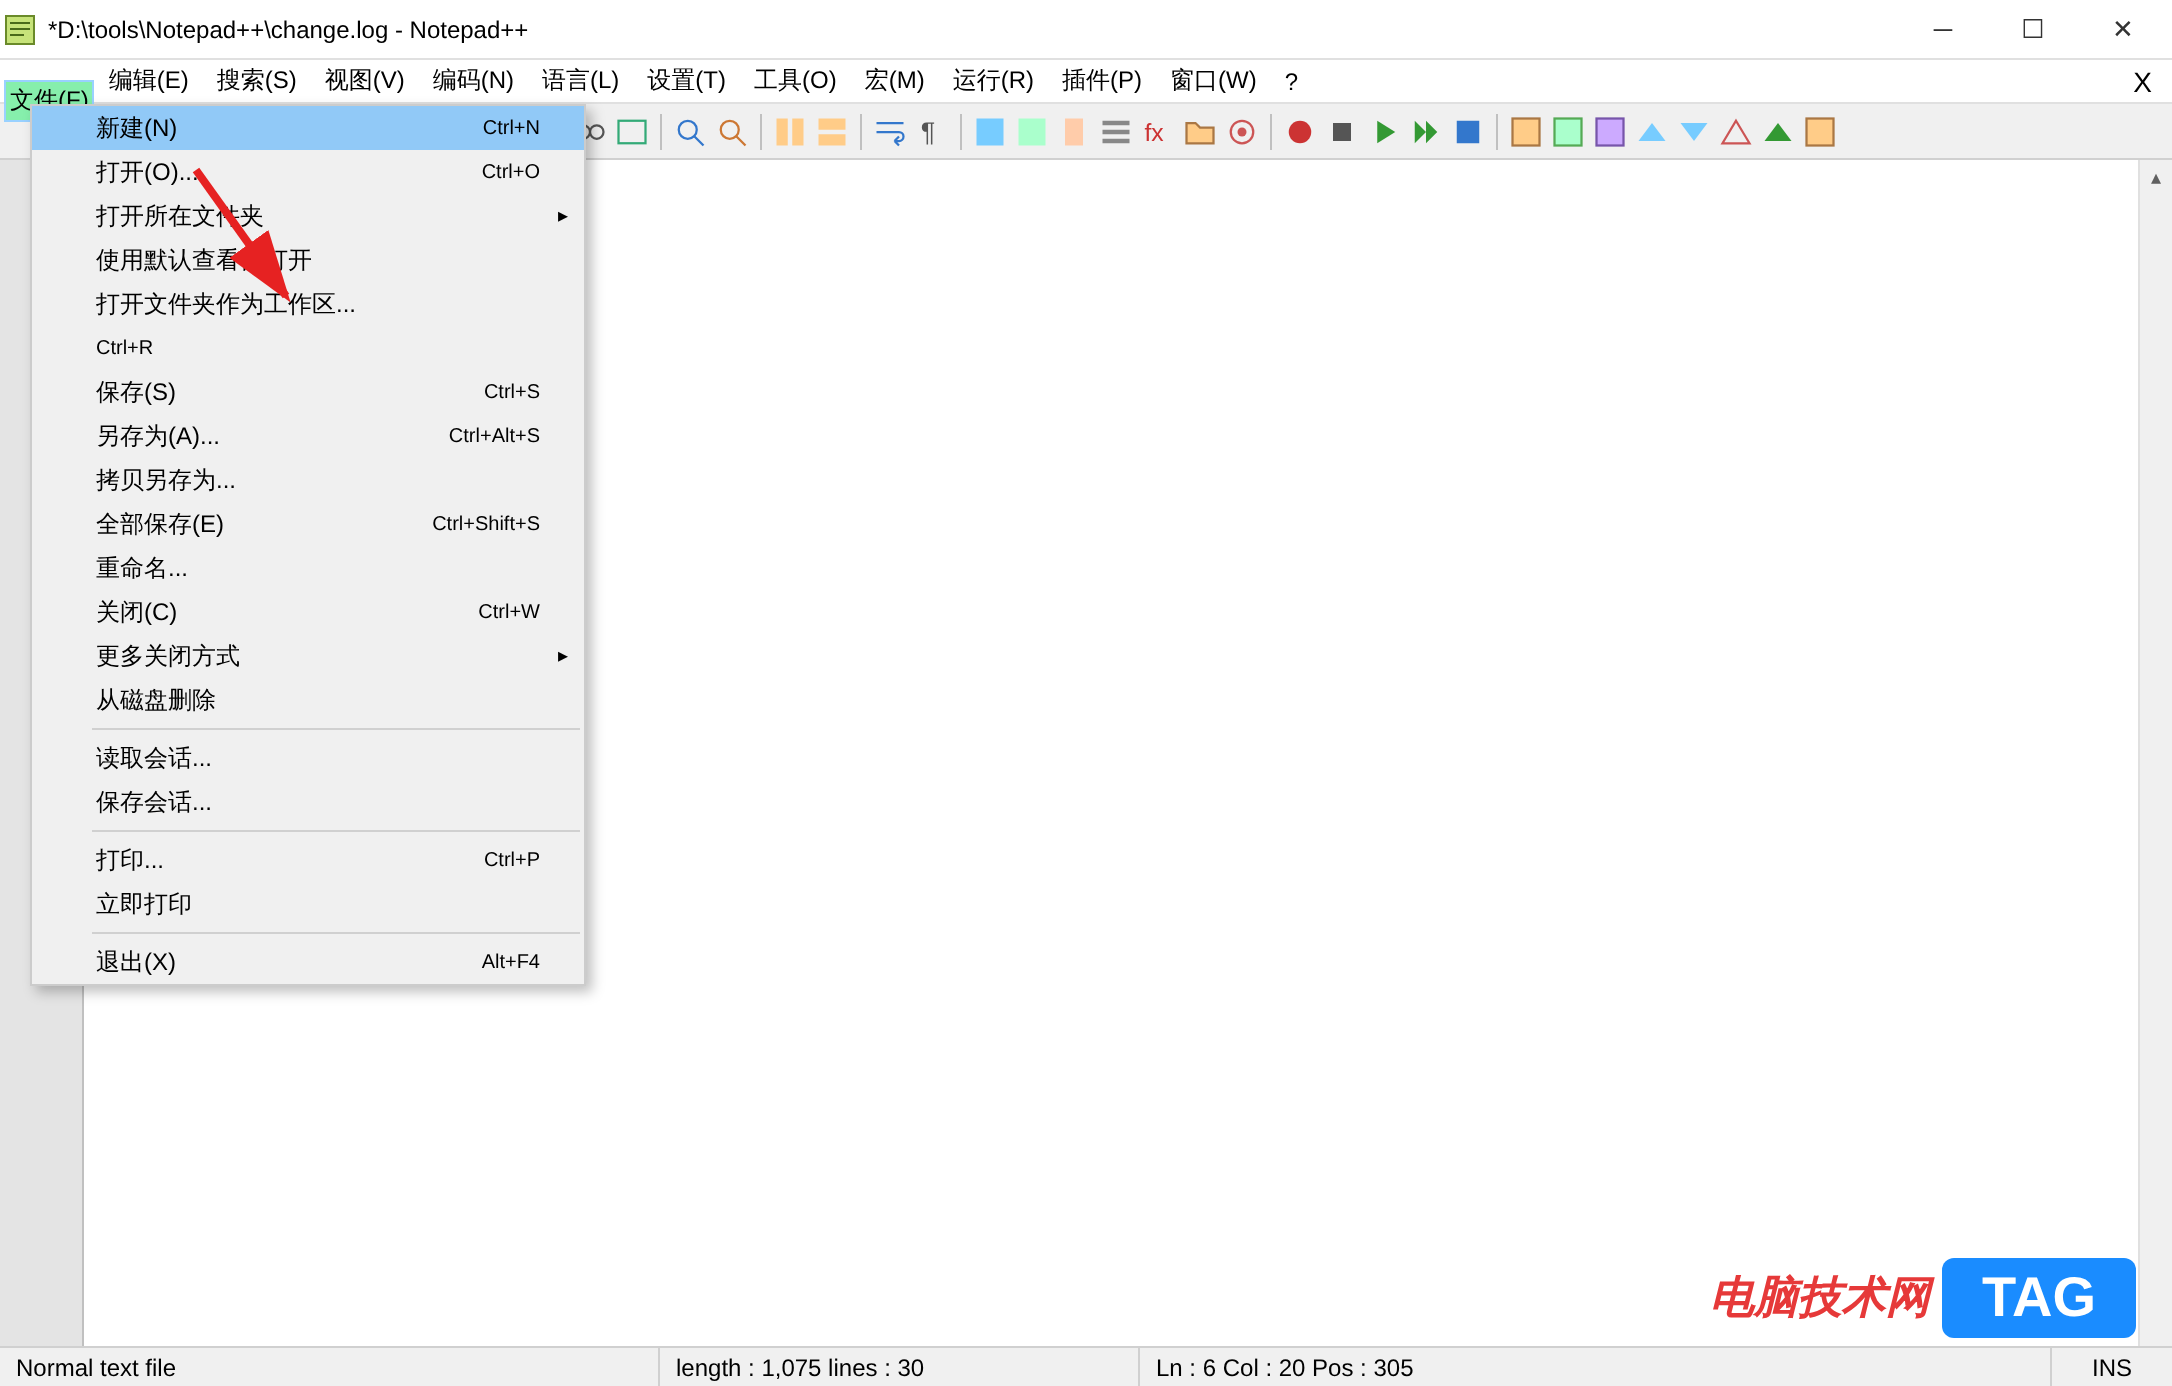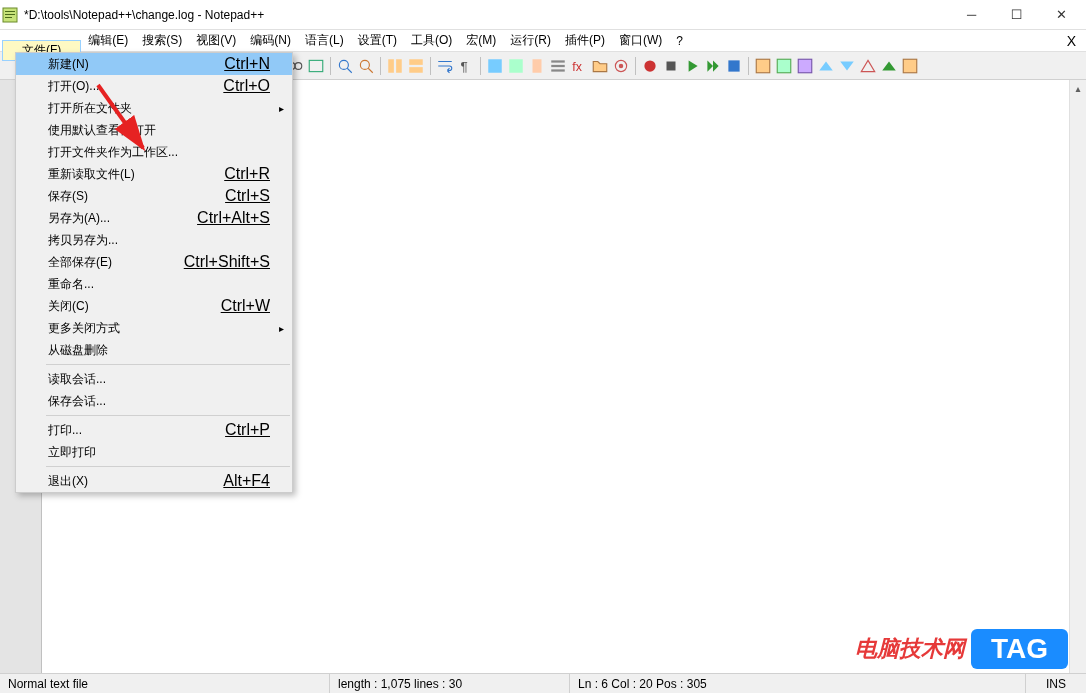--- a/index.html
+++ b/index.html
@@ -6,33 +6,33 @@
 body { width: 1086px; height: 693px; background: #fff; overflow: hidden; position: relative; }
 
 .titlebar { height: 30px; background: #fff; display: flex; align-items: center; padding: 0 2px; border-bottom: 1px solid #e0e0e0; }
 .titlebar-icon { width: 16px; height: 16px; margin-right: 6px; }
 .titlebar-text { flex: 1; font-size: 12px; color: #000; }
 .titlebar-btns { display: flex; }
 .titlebar-btn { width: 45px; height: 29px; display: flex; align-items: center; justify-content: center; font-size: 13px; color: #333; }
 
 .menubar { height: 22px; display: flex; align-items: center; padding: 0 2px; position: relative; border-bottom: 1px solid #e0e0e0; }
 .menubar-item { padding: 2px 7px; font-size: 12px; color: #000; cursor: default; }
-.menubar-item.active { background: #fef9c3; border: 1px solid #99d1ff; padding: 1px 19px; margin-top: 20px; }
+.menubar-item.active { background: #86efac; border: 1px solid #99d1ff; padding: 1px 2px; margin-top: 20px; }
 .menubar-close { margin-left: auto; padding: 0 8px; font-size: 14px; }
 
 .toolbar { height: 28px; display: flex; align-items: center; padding: 2px 4px; gap: 1px; border-bottom: 1px solid #d0d0d0; background: #f0f0f0; }
 .toolbar-gap { width: 280px; }
 .toolbar-icon { width: 18px; height: 18px; display: flex; align-items: center; justify-content: center; margin: 0 1px; }
 .toolbar-sep { width: 1px; height: 18px; background: #c0c0c0; margin: 0 3px; }
 
 .dropdown { position: absolute; left: 15px; top: 52px; width: 278px; background: #f0f0f0; border: 1px solid #ccc; box-shadow: 3px 3px 6px rgba(0,0,0,.25); z-index: 10; }
 .dropdown-item { display: flex; align-items: center; height: 22px; padding: 0 22px 0 32px; font-size: 12px; color: #000; position: relative; gap: 44px; }
 .dropdown-item.highlighted { background: #91c9f7; }
 .dropdown-item .label { flex: 1; }
-.dropdown-item .shortcut { color: #000; font-size: 16px; text-decoration: underline; }
+.dropdown-item .shortcut { color: #000; font-size: 10px; }
 .dropdown-item .chevron { position: absolute; right: 8px; font-size: 10px; }
 .dropdown-sep { height: 1px; background: #d0d0d0; margin: 3px 2px 3px 30px; }
 
 .arrow { position: absolute; left: 88px; top: 80px; z-index: 20; pointer-events: none; }
 
 .editor { position: absolute; left: 0; top: 80px; right: 0; bottom: 20px; background: #fff; display: flex; }
 .gutter { width: 42px; background: #e4e4e4; border-right: 1px solid #c0c0c0; }
 .editor-body { flex: 1; padding: 130px 0 0 0; font-family: "Courier New", monospace; font-size: 14px; color: #000; position: relative; }
 .editor-line { padding-left: 10px; line-height: 20px; white-space: pre; }
 .scrollbar-v { position: absolute; right: 0; top: 80px; width: 17px; bottom: 20px; background: #f0f0f0; border-left: 1px solid #e0e0e0; }
@@ -254,21 +254,20 @@
       <span class="label">打开所在文件夹</span>
       <span class="chevron">▸</span>
     </div>
     <div class="dropdown-item">
       <span class="label">使用默认查看器打开</span>
     </div>
     <div class="dropdown-item">
       <span class="label">打开文件夹作为工作区...</span>
     </div>
     <div class="dropdown-item">
-      <span class="label">重新读取文件(L)</span>
       <span class="shortcut">Ctrl+R</span>
     </div>
     <div class="dropdown-item">
       <span class="label">保存(S)</span>
       <span class="shortcut">Ctrl+S</span>
     </div>
     <div class="dropdown-item">
       <span class="label">另存为(A)...</span>
       <span class="shortcut">Ctrl+Alt+S</span>
     </div>

